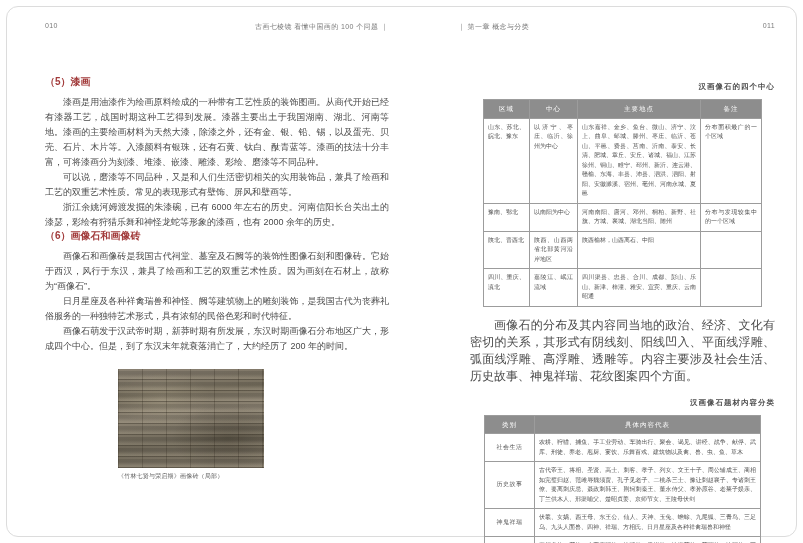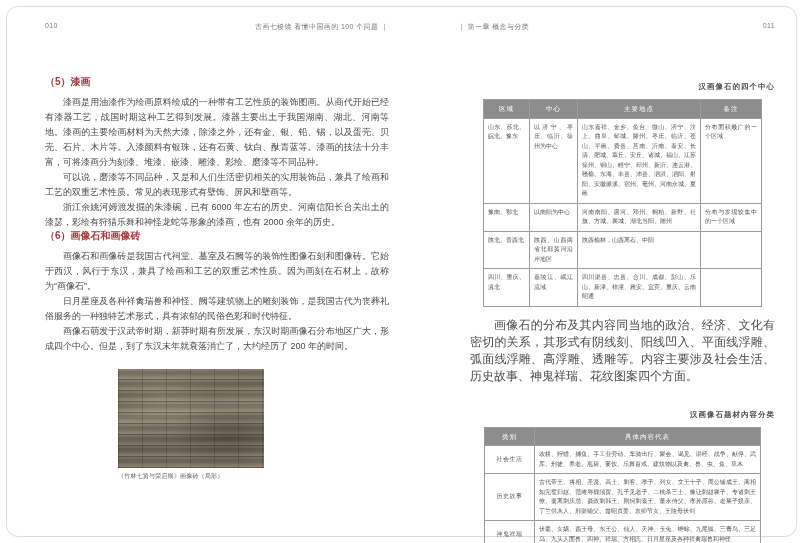--- a/index.html
+++ b/index.html
@@ -31,21 +31,21 @@
       repeating-linear-gradient(0deg, rgba(255,242,214,.10) 0 2px, rgba(0,0,0,.12) 6px 9px, rgba(255,255,255,0) 9px 11px),
       radial-gradient(70px 40px at 30% 30%, rgba(200,188,160,.25), rgba(0,0,0,0) 70%),
       radial-gradient(80px 50px at 75% 70%, rgba(40,34,24,.30), rgba(0,0,0,0) 70%),
       linear-gradient(175deg,#8a8173 0%,#78705f 25%,#8d8474 45%,#6f6859 70%,#837a6a 100%);
   }
   .caption{font-size:6px;color:#5a5a5a;margin-top:4px;letter-spacing:.2px;}
   
   .page-right{position:absolute;left:470px;top:78px;width:305px;}
   .tbl-title{text-align:right;font-size:7.5px;font-weight:bold;color:#4f4f4f;
     margin:4px 0 7px 0;letter-spacing:1px;}
-  .tbl-title.second{margin-top:25px;}
+  .tbl-title.second{margin-top:13px;}
   table{border-collapse:collapse;table-layout:fixed;margin:0 auto;
     font-size:6px;line-height:9.5px;color:#525252;}
   th{background:#8d8d8d;color:#ffffff;font-weight:normal;font-size:6.5px;
     padding:4px 2px;text-align:center;letter-spacing:1px;}
   td,th{border:1px solid #9c9c9c;}
   td{padding:4px 4px;vertical-align:top;text-align:justify;}
   #tbl-centers{width:278px;}
   #tbl-themes{width:276px;}
   #tbl-themes td.cat{vertical-align:middle;text-align:center;letter-spacing:.5px;}
   .rp-para{font-size:12px;line-height:17px;text-align:justify;text-indent:2em;

